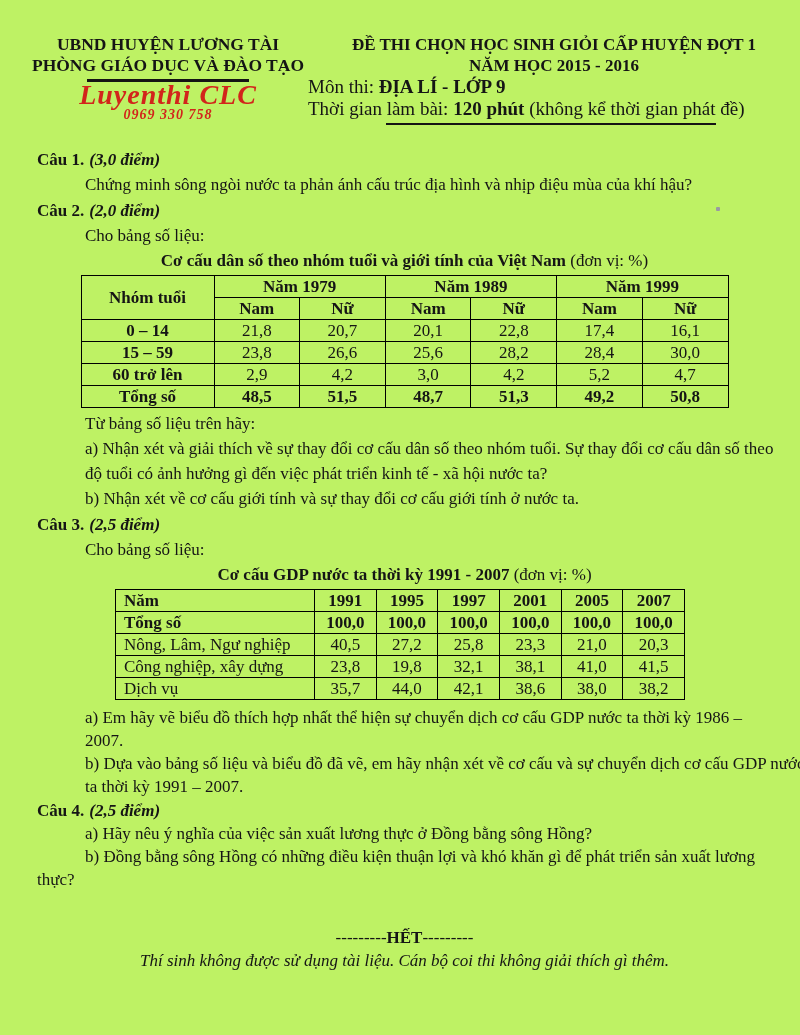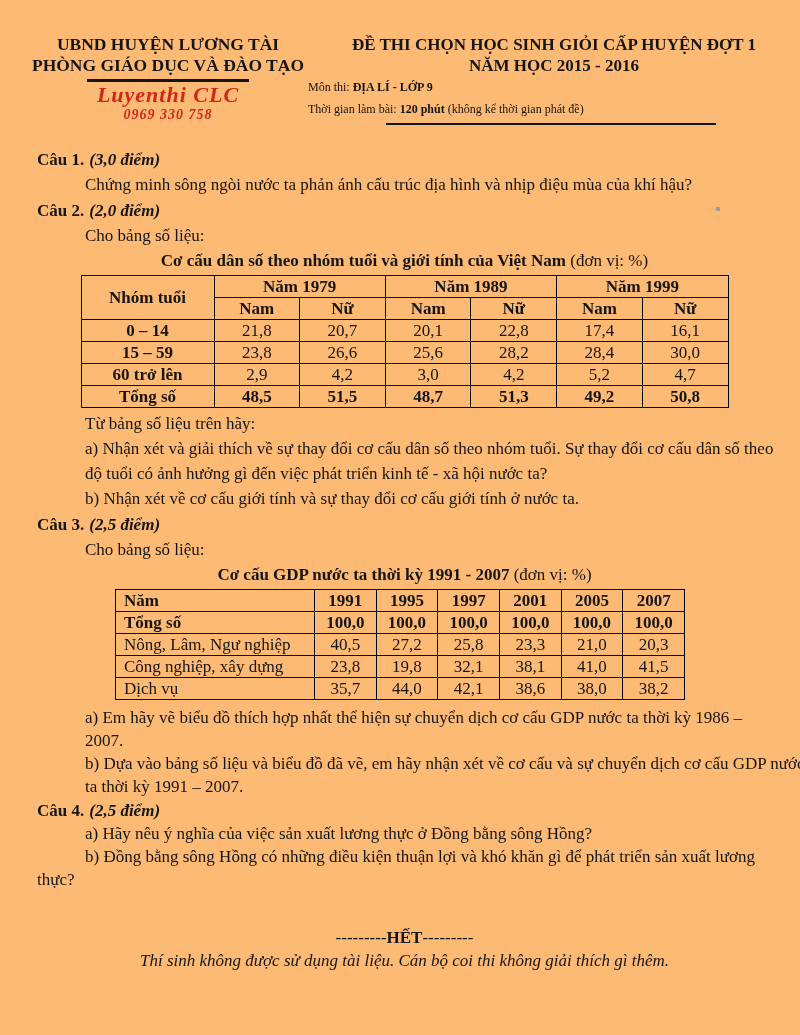--- a/index.html
+++ b/index.html
@@ -1,35 +1,35 @@
 <!DOCTYPE html>
 <html><head>
 <meta charset="utf-8">
 <style>
   html,body{margin:0;padding:0;background:#e8e8e8;}
   .page{
     position:relative;
     width:800px;height:1035px;
     margin:0 auto;
-    background:#fdba74;
+    background:#bef264;
     color:#151515;
     font-family:"Liberation Serif", serif;
     font-size:17px;
     overflow:hidden;
   }
   
   .hdr{display:flex;padding-top:34px;}
   .hdr-left{width:280px;margin-left:28px;text-align:center;}
   .org{font-weight:700;font-size:17.5px;line-height:21px;white-space:nowrap;}
   .org-rule{width:162px;height:3px;background:#141414;margin:3px auto 1px;}
-  .brand{font-size:22px;font-weight:700;font-style:italic;letter-spacing:1px;line-height:24px;}
+  .brand{font-size:28px;font-weight:700;font-style:italic;letter-spacing:1px;line-height:24px;}
   .phone{font-size:14px;font-weight:700;font-style:italic;line-height:16px;letter-spacing:1px;}
   .hdr-right{flex:1;}
   .exam-title{font-weight:700;font-size:17px;line-height:21px;text-align:center;white-space:nowrap;}
-  .hdr-detail{font-size:12px;line-height:22px;text-align:left;white-space:nowrap;}
+  .hdr-detail{font-size:19px;line-height:22px;text-align:left;white-space:nowrap;}
   .bold{font-weight:700;}
   .time-rule{width:330px;height:2px;background:#141414;margin:3px 0 0 78px;}
   
   .content{margin:0 28px 0 37px;}
   .qline{font-weight:700;line-height:25px;margin-top:1px;white-space:nowrap;}
   .qline .points{font-style:italic;margin-left:5px;}
   .pline{line-height:25px;white-space:nowrap;}
   .ind{padding-left:48px;}
   .tight{line-height:23px;}
   .tbl-title{text-align:center;line-height:22px;margin-top:2px;white-space:nowrap;}

